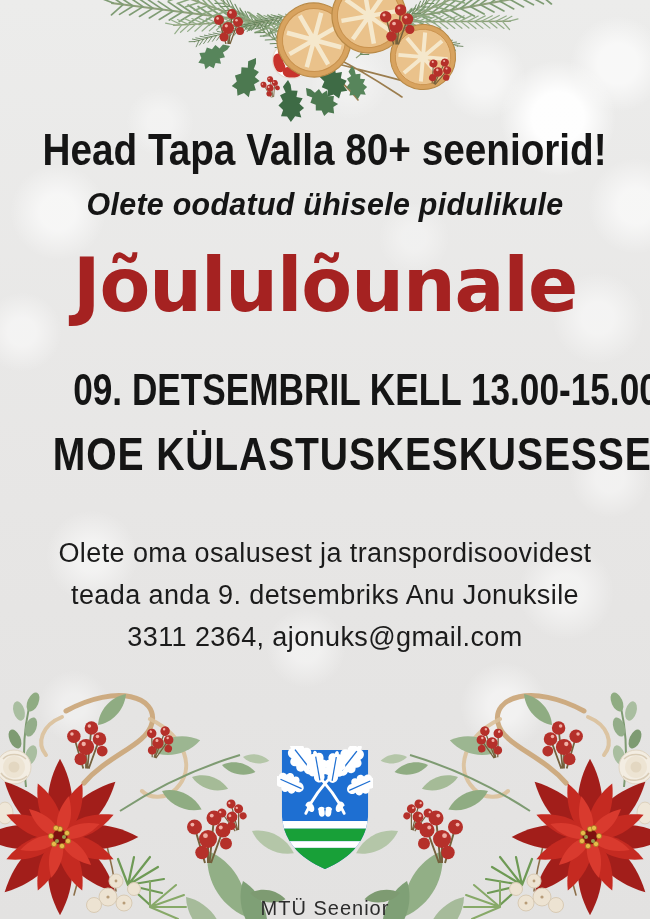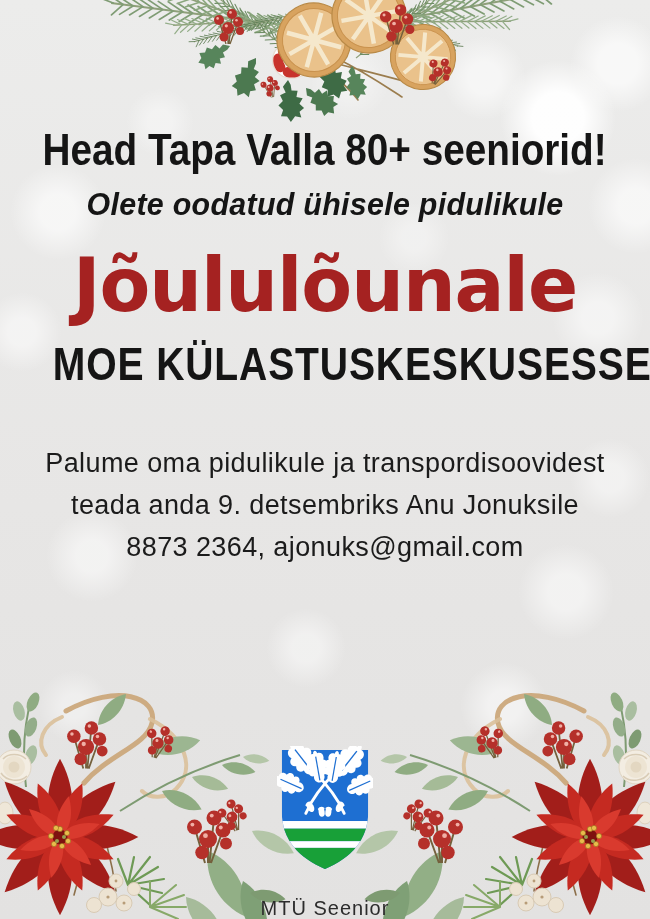--- a/index.html
+++ b/index.html
@@ -233,25 +233,26 @@
       </g>
     </defs>
     <use href="#bouquet"></use>
     <use href="#bouquet" transform="translate(650 0) scale(-1 1)"></use>
   </svg>
 
   <div class="content">
     <h1 class="heading"><span class="cond">Head Tapa Valla 80+ seeniorid!</span></h1>
     <p class="sub"><span class="cond">Olete oodatud ühisele pidulikule</span></p>
     <h2 class="title">Jõululõunale</h2>
+    <p class="date"><span class="cond">09. DETSEMBRIL KELL 13.00-15.00</span></p>
     <p class="venue"><span class="cond">MOE KÜLASTUSKESKUSESSE</span></p>
     <p class="info">
-      <span>Palume oma pidulikule ja transpordisoovidest</span><br>
+      <span>Olete oma osalusest ja transpordisoovidest</span><br>
       <span>teada anda 9. detsembriks Anu Jonuksile</span><br>
-      <span>8873 2364, ajonuks@gmail.com</span>
+      <span>3311 2364, ajonuks@gmail.com</span>
     </p>
   </div>
 
   <div class="logo-block">
     <svg width="96" height="127" viewBox="0 0 100 132" aria-hidden="true">
       <defs>
         <clipPath id="shieldclip">
             <path d="M5 4 H95 V68 C95 98 77 116 50 128 C23 116 5 98 5 68 Z"></path>
           </clipPath>
         <g id="oakleaf">

